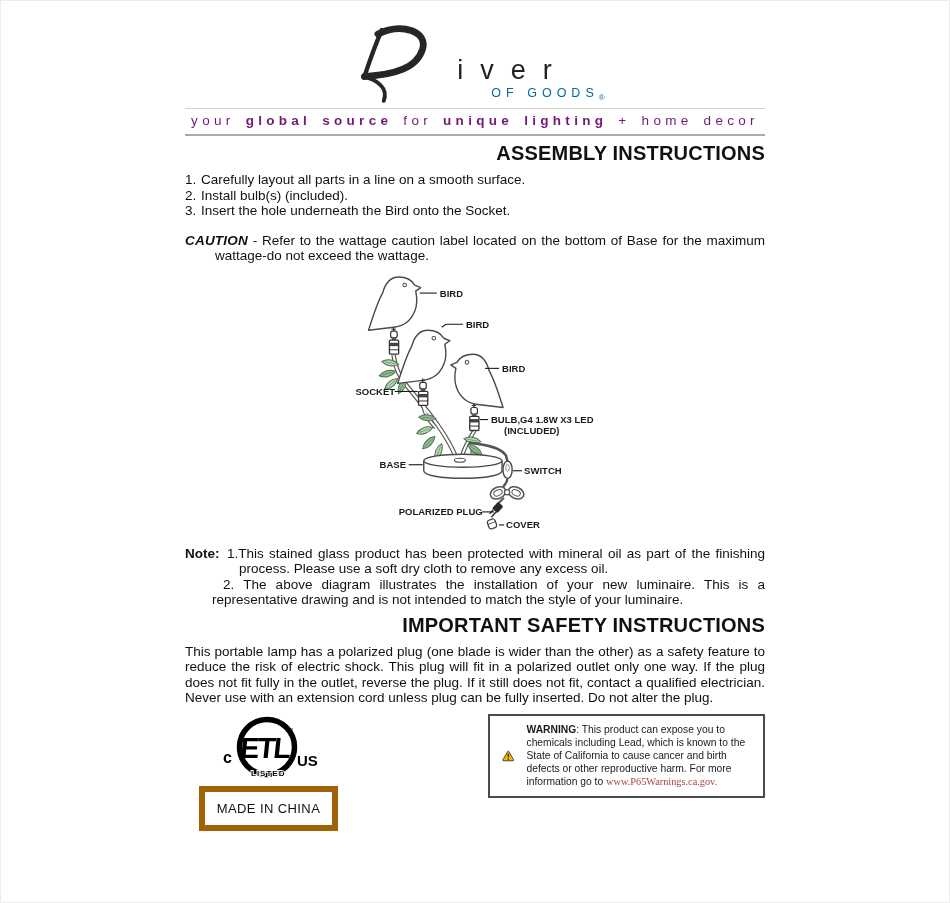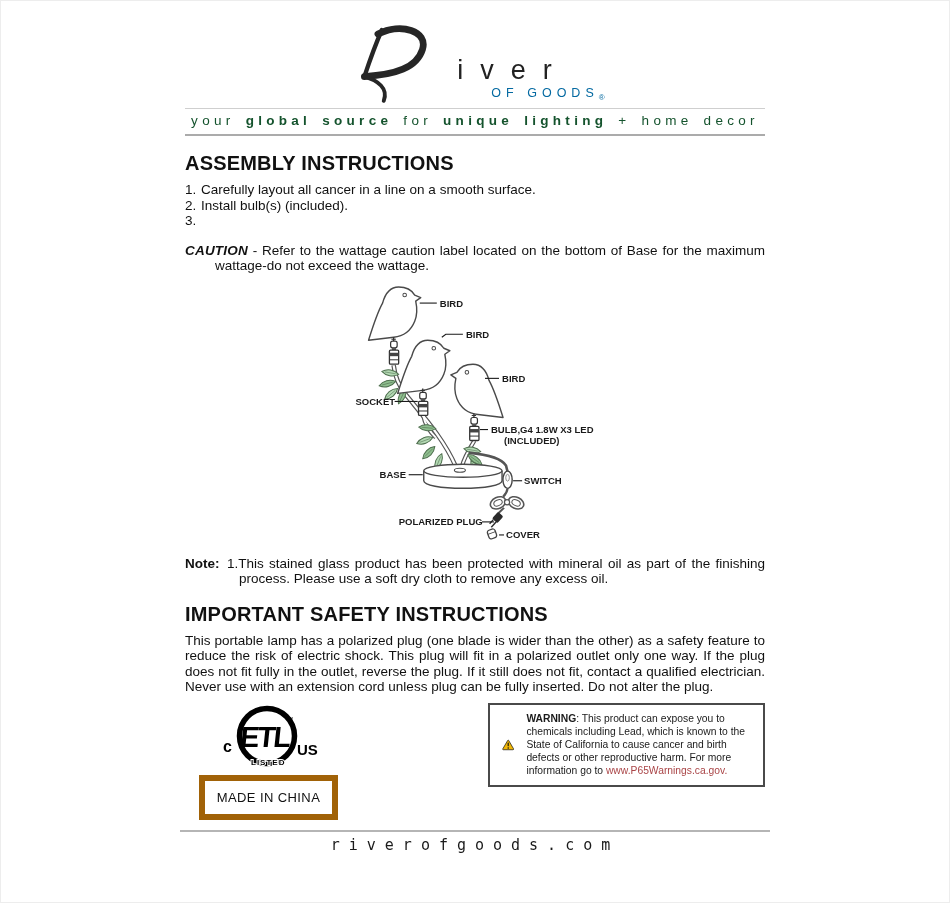--- a/index.html
+++ b/index.html
@@ -11,25 +11,25 @@
   .logo{display:flex;justify-content:center;align-items:flex-end;height:86px;gap:16px;}
   .logo-r{flex:0 0 auto;}
   .logo-text{display:flex;flex-direction:column;margin-bottom:2px;margin-left:4px;}
   .logo-iver{font-size:27px;letter-spacing:17px;line-height:1;color:#222;font-weight:400;}
   .logo-sub{font-size:12.5px;letter-spacing:5px;color:#0369a1;margin-top:3px;padding-left:34px;line-height:1.1;}
   .logo-reg{font-size:8px;vertical-align:-3px;letter-spacing:0;}
 
   
   .tagline{margin-top:3px;border-top:1px solid #cfcfcf;border-bottom:2px solid #ababab;
            padding:4px 0 6px 0;text-align:center;font-size:13.5px;letter-spacing:4.3px;
-           word-spacing:3px;color:#14532d;white-space:nowrap;}
+           word-spacing:3px;color:#701a75;white-space:nowrap;}
   .tagline b{font-weight:bold;}
 
   
-  h1{font-size:20px;margin:16px 0 7px 0;text-align:left;letter-spacing:0.2px;}
+  h1{font-size:20px;margin:6px 0 7px 0;text-align:right;letter-spacing:0.2px;}
   .body-txt{font-size:13.5px;line-height:15.5px;}
   .step{display:flex;}
   .step .num{flex:0 0 16px;}
   .hang{padding-left:30px;text-indent:-30px;text-align:justify;margin-top:0;}
   .caut{margin-top:14px;}
   .hang b{letter-spacing:0.2px;font-style:italic;}
 
   
   .diagram-wrap{margin:8px 0 0 150px;width:312px;}
   .dlabel{font-weight:bold;font-size:9.5px;fill:#1a1a1a;font-family:"Liberation Sans",sans-serif;}
@@ -46,21 +46,21 @@
 
   
   .bottom{display:flex;justify-content:space-between;align-items:flex-start;margin-top:8px;}
   .cert-col{margin-left:14px;}
   .etl{margin-left:16px;display:block;}
   .mic-box{width:127px;height:33px;border:6px solid #a16207;display:flex;align-items:center;
            justify-content:center;font-size:13px;letter-spacing:0.4px;margin-top:2px;}
   .p65{width:277px;min-height:84px;border:2px solid #4a4a4a;display:flex;align-items:center;
        padding:6px 8px 6px 12px;box-sizing:border-box;}
   .p65-text{font-size:10.3px;line-height:13px;margin-left:12px;color:#1a1a1a;}
-  .p65-link{color:#a94446;text-decoration:none;}
+  .p65-link{color:#a94446;text-decoration:none;font-family:Liberation Serif, serif;}
 
   
   .footer{width:590px;margin:10px auto 0 auto;}
   .footer-line{border-top:2px solid #b5b5b5;}
   .footer-url{text-align:center;font-family:"DejaVu Sans Mono",monospace;font-size:15px;
               letter-spacing:9px;color:#1a1a1a;padding-top:4px;}
 </style>
 </head>
 <body>
 
@@ -79,28 +79,29 @@
       </div>
     </div>
 
     <div class="tagline"><span>your </span><b>global source</b><span> for </span><b>unique lighting</b><span> + home decor</span></div>
 
     <h1>ASSEMBLY INSTRUCTIONS</h1>
 
     <div class="body-txt">
       <div class="step">
         <span class="num">1.</span>
-        <span>Carefully layout all cancer in a line on a smooth surface.</span>
+        <span>Carefully layout all parts in a line on a smooth surface.</span>
       </div>
       <div class="step">
         <span class="num">2.</span>
         <span>Install bulb(s) (included).</span>
       </div>
       <div class="step">
         <span class="num">3.</span>
+        <span>Insert the hole underneath the Bird onto the Socket.</span>
       </div>
     </div>
 
     <div class="body-txt hang caut">
       <b>CAUTION</b><span> - Refer to the wattage caution label located on the bottom of Base for the maximum wattage-do not exceed the wattage.</span>
     </div>
 
     <div class="diagram-wrap">
       <svg width="312" height="266" viewBox="0 0 310 265">
         <defs>
@@ -214,20 +215,21 @@
         <text class="dlabel" x="44" y="195.5">BASE</text>
         <text class="dlabel" x="188" y="201.5">SWITCH</text>
         <text class="dlabel" x="63" y="242.5">POLARIZED PLUG</text>
         <text class="dlabel" x="170" y="255.5">COVER</text>
       </svg>
     </div>
 
     <div class="note body-txt">
       <span class="note-label">Note:</span>
       <div class="note-i1">1.This stained glass product has been protected with mineral oil as part of the finishing process. Please use a soft dry cloth to remove any excess oil.</div>
+      <div class="note-i2">2. The above diagram illustrates the installation of your new luminaire. This is a representative drawing and is not intended to match the style of your luminaire.</div>
     </div>
 
     <h1>IMPORTANT SAFETY INSTRUCTIONS</h1>
     <div class="body-txt safety-p">This portable lamp has a polarized plug (one blade is wider than the other) as a safety feature to reduce the risk of electric shock. This plug will fit in a polarized outlet only one way. If the plug does not fit fully in the outlet, reverse the plug. If it still does not fit, contact a qualified electrician. Never use with an extension cord unless plug can be fully inserted. Do not alter the plug.</div>
 
     <div class="bottom">
       <div class="cert-col">
         <svg class="etl" width="104" height="70" viewBox="0 0 100 70">
           <circle cx="50" cy="33" r="27.5" fill="#fff" stroke="#000" stroke-width="5.5"></circle>
           <text x="27" y="44" font-family="Liberation Sans, sans-serif" font-size="29" font-weight="bold" letter-spacing="-2" fill="#000" transform="skewX(-6)">ETL</text>
@@ -247,17 +249,13 @@
           <rect x="27.2" y="15" width="5.6" height="18" rx="2.6" fill="#111"></rect>
           <circle cx="30" cy="41.5" r="3.6" fill="#111"></circle>
         </svg>
         <div class="p65-text">
           <b>WARNING</b><span>: This product can expose you to chemicals including Lead, which is known to the State of California to cause cancer and birth defects or other reproductive harm.  For more information go to </span><a href="#" class="p65-link">www.P65Warnings.ca.gov.</a>
         </div>
       </div>
     </div>
   </div>
 
-  <div class="footer">
-    <div class="footer-line"></div>
-    <div class="footer-url">riverofgoods.com</div>
-  </div>
 </div>
 
 </body></html>

